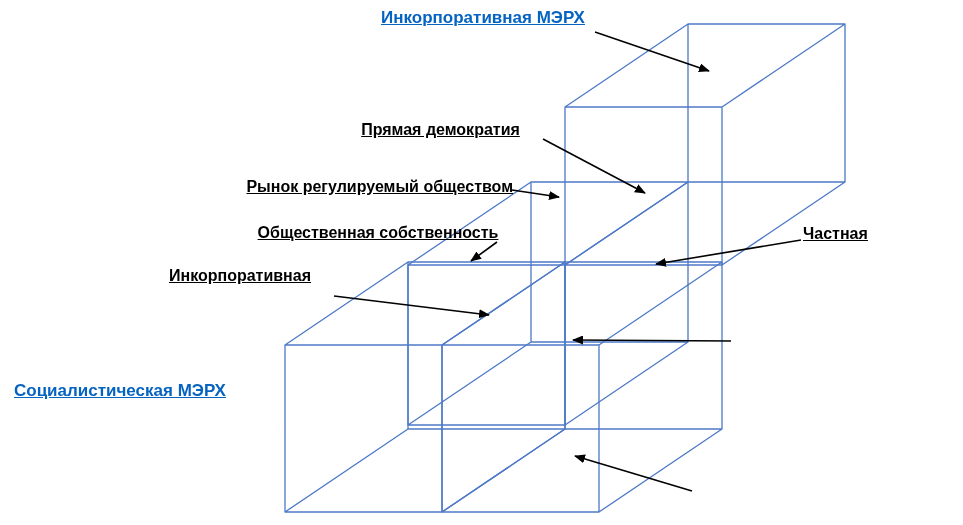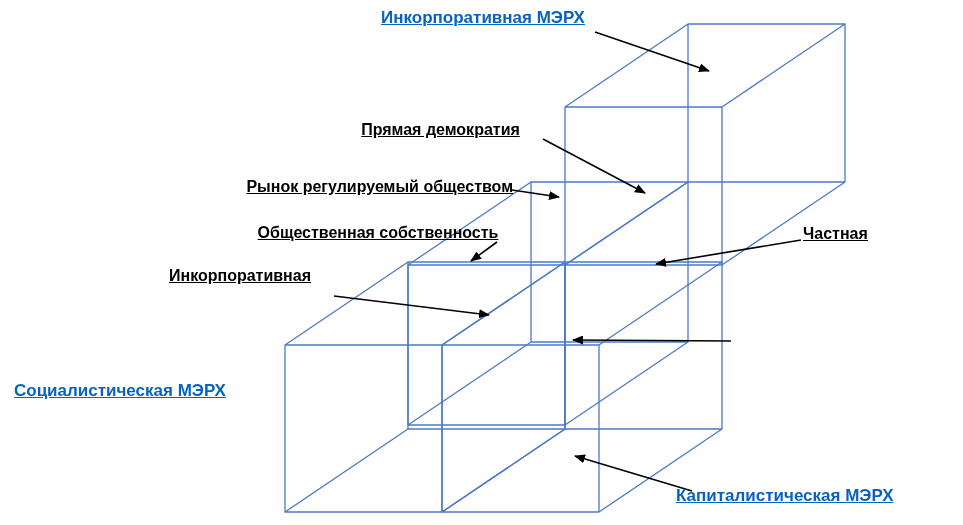--- a/index.html
+++ b/index.html
@@ -97,15 +97,14 @@
     <span>Инкорпоративная</span>
   </div>
 
   <div class="label multi lh26" style="left:803px; top:221px; width:155px;">
     <span>Частная</span>
   </div>
 
 
   <div class="label link" style="left:14px; top:381px;">Социалистическая МЭРХ</div>
 
-  <div class="label link" style="left:676px; top:486px;">Капиталистическая МЭРХ</div>
 
 </div>
 
 </body></html>

